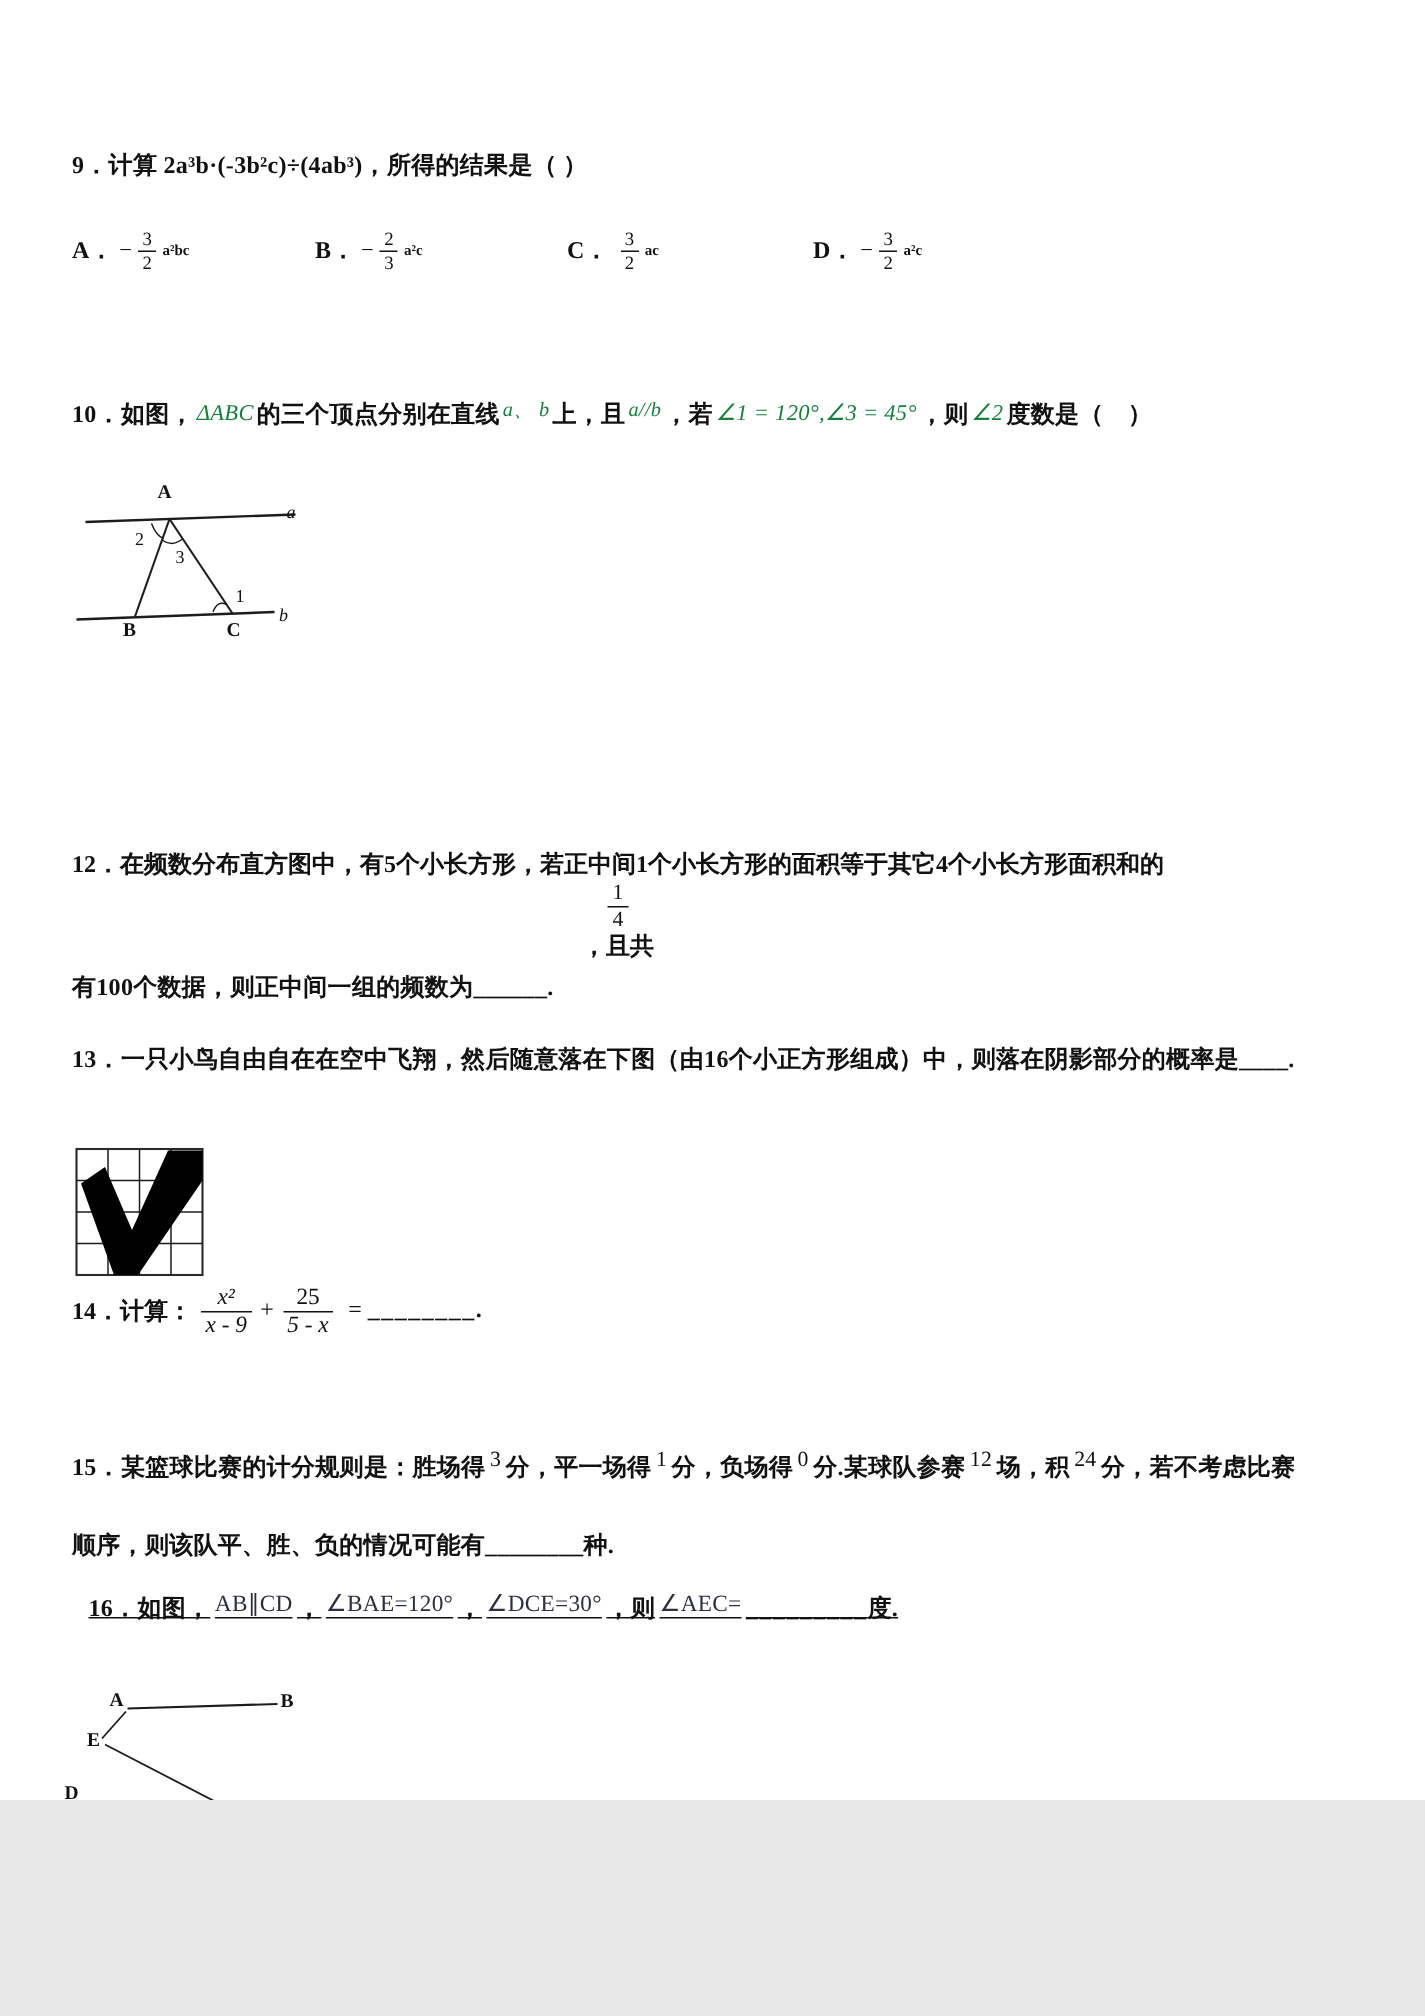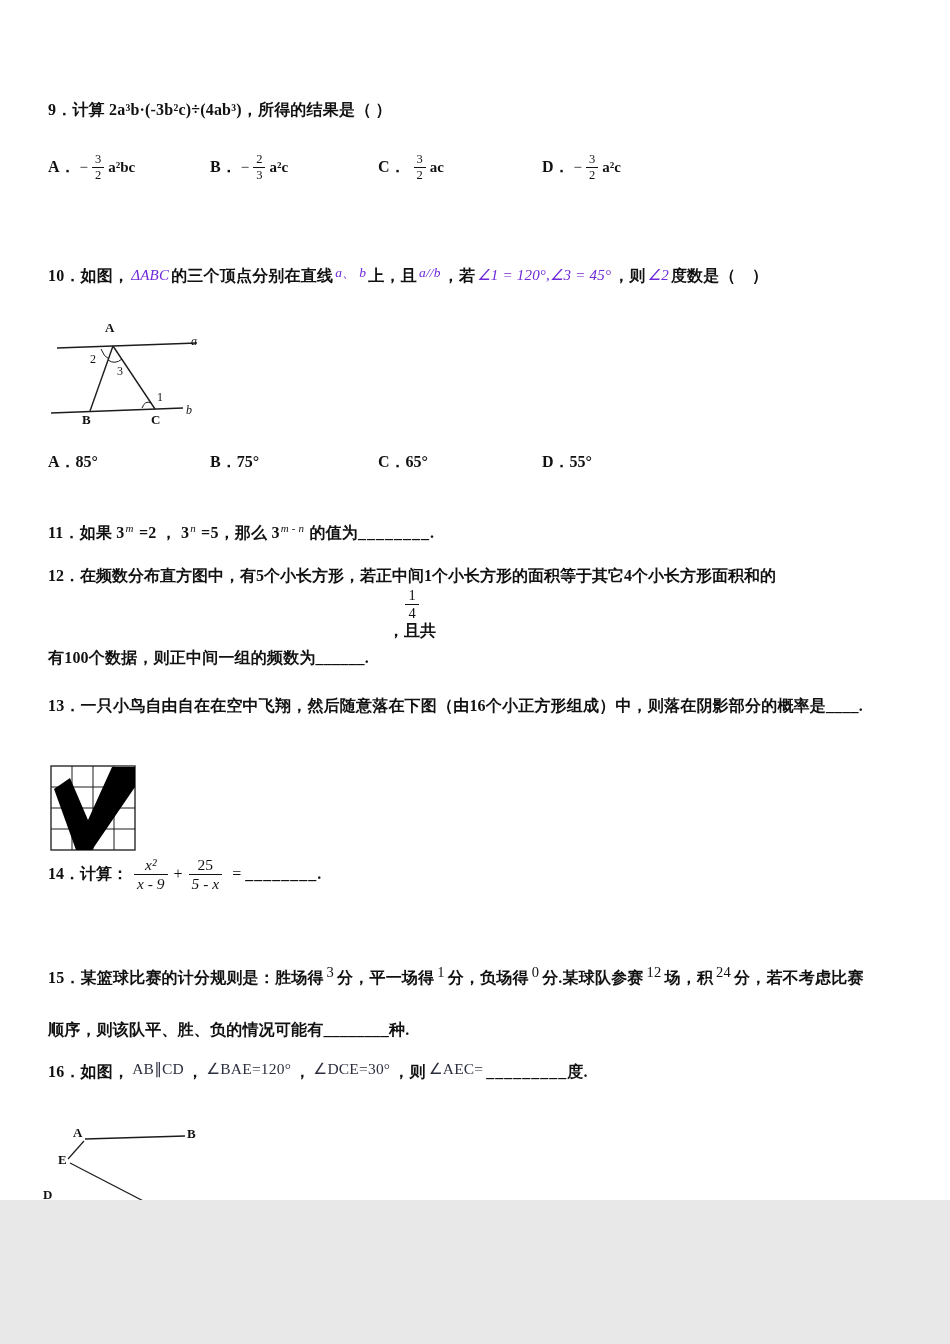--- a/index.html
+++ b/index.html
@@ -16,21 +16,21 @@
   }
   .abs { position: absolute; }
   .stem { font-size: 16px; font-weight: 700; white-space: nowrap; letter-spacing: 0.2px; }
   .stem span { display: inline; }
 
   
   .math {
     font-family: "Liberation Serif", serif;
     font-style: italic;
     font-weight: 400;
-    color: #6d28d9;
+    color: #15803d;
     font-size: 15px;
     padding: 0 2px;
     position: relative;
     top: -1px;
   }
   .math.raised { top: -4px; font-size: 13.5px; }
 
   sup.mvar {
     font-family: "Liberation Serif", serif;
     font-style: italic;
@@ -63,21 +63,21 @@
   .q-opt {
     position: absolute;
     top: 0;
     display: inline-flex;
     align-items: center;
     gap: 4px;
     height: 50px;
   }
   .opt-label { font-size: 16px; font-weight: 700; }
   .opt-sign { font-family: "Liberation Serif", serif; font-size: 15px; font-weight: 400; }
-  .opt-term { font-size: 15px; font-weight: 700; }
+  .opt-term { font-size: 10px; font-weight: 700; }
 
   .q-opt10 { position: absolute; top: 0; font-size: 16px; font-weight: 700; white-space: nowrap; }
 
   
   .fracline {
     display: flex;
     align-items: center;
     font-size: 16px;
     font-weight: 700;
     white-space: nowrap;
@@ -182,31 +182,22 @@
 
     <text x="60" y="14">A</text>
     <text x="37" y="106">B</text>
     <text x="106" y="106">C</text>
 
     <text x="45" y="45" class="anglenum">2</text>
     <text x="72" y="57" class="anglenum">3</text>
     <text x="112" y="83" class="anglenum">1</text>
   </svg>
 
-  <div class="abs" style="left:48px; top:452px; width:860px; height:24px;">
-    <span class="q-opt10" style="left:0px;">A．85°</span>
-    <span class="q-opt10" style="left:162px;">B．75°</span>
-    <span class="q-opt10" style="left:330px;">C．65°</span>
-    <span class="q-opt10" style="left:494px;">D．55°</span>
-  </div>
-
-
-  <div class="abs stem" style="left:48px; top:522px;">
-    <span>11．如果 3</span><sup class="mvar">m</sup><span> =2 ， 3</span><sup class="mvar">n</sup><span> =5，那么 3</span><sup class="mvar">m - n</sup><span> 的值为</span><span class="blank">________.</span>
-  </div>
+
+
 
   <div class="abs fracline" style="left:48px; top:566px; height:52px;flex-direction:column;">
     <span>12．在频数分布直方图中，有5个小长方形，若正中间1个小长方形的面积等于其它4个小长方形面积和的</span>
     <span class="frac md">
       <span class="num">1</span>
       <span class="den">4</span>
     </span>
     <span>，且共</span>
   </div>
 
@@ -240,21 +231,21 @@
     <span class="blank">________</span>
     <span>.</span>
   </div>
 
   <div class="abs stem" style="left:48px; top:968px;">
     <span>15．某篮球比赛的计分规则是：胜场得</span><span class="rnum">3</span><span>分，平一场得</span><span class="rnum">1</span><span>分，负场得</span><span class="rnum">0</span><span>分.某球队参赛</span><span class="rnum">12</span><span>场，积</span><span class="rnum">24</span><span>分，若不考虑比赛</span>
   </div>
 
   <div class="abs stem" style="left:48px; top:1020px;">顺序，则该队平、胜、负的情况可能有________种.</div>
 
-  <div class="abs stem" style="left:48px; top:1062px;">
+  <div class="abs stem" style="left:59px; top:1062px;text-decoration:underline;">
     <span>16．如图，</span><span class="m16">AB∥CD</span><span>，</span><span class="m16">∠BAE=120°</span><span>，</span><span class="m16">∠DCE=30°</span><span>，则</span><span class="m16">∠AEC=</span><span class="blank">_________</span><span>度.</span>
   </div>
 
   <svg class="abs" style="left:40px; top:1122px;" width="190" height="95" viewBox="0 0 190 95">
     <text x="33" y="15">A</text>
     <line x1="45" y1="17" x2="145" y2="14" stroke-width="1.4"></line>
     <text x="147" y="16">B</text>
     <line x1="44" y1="19" x2="28" y2="37" stroke-width="1.2"></line>
     <text x="18" y="42">E</text>
     <line x1="30" y1="41" x2="113" y2="84" stroke-width="1.2"></line>

